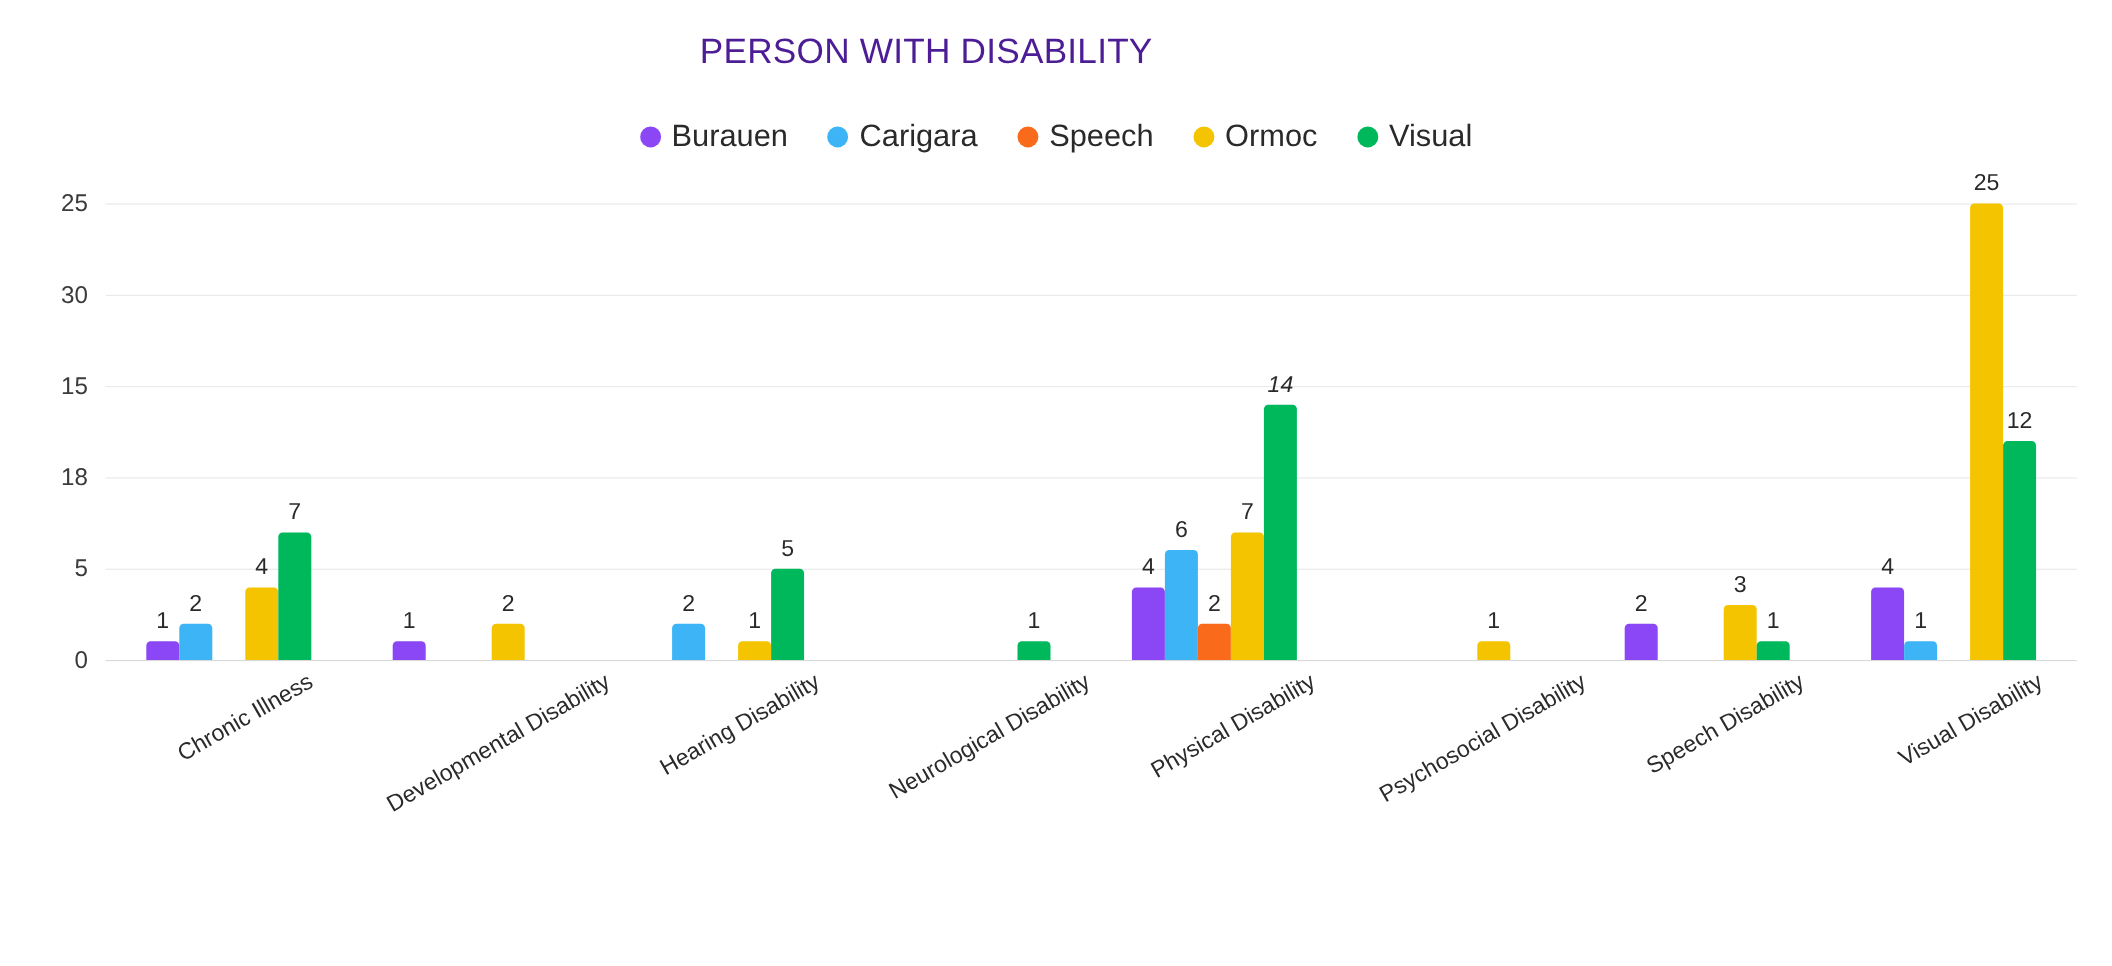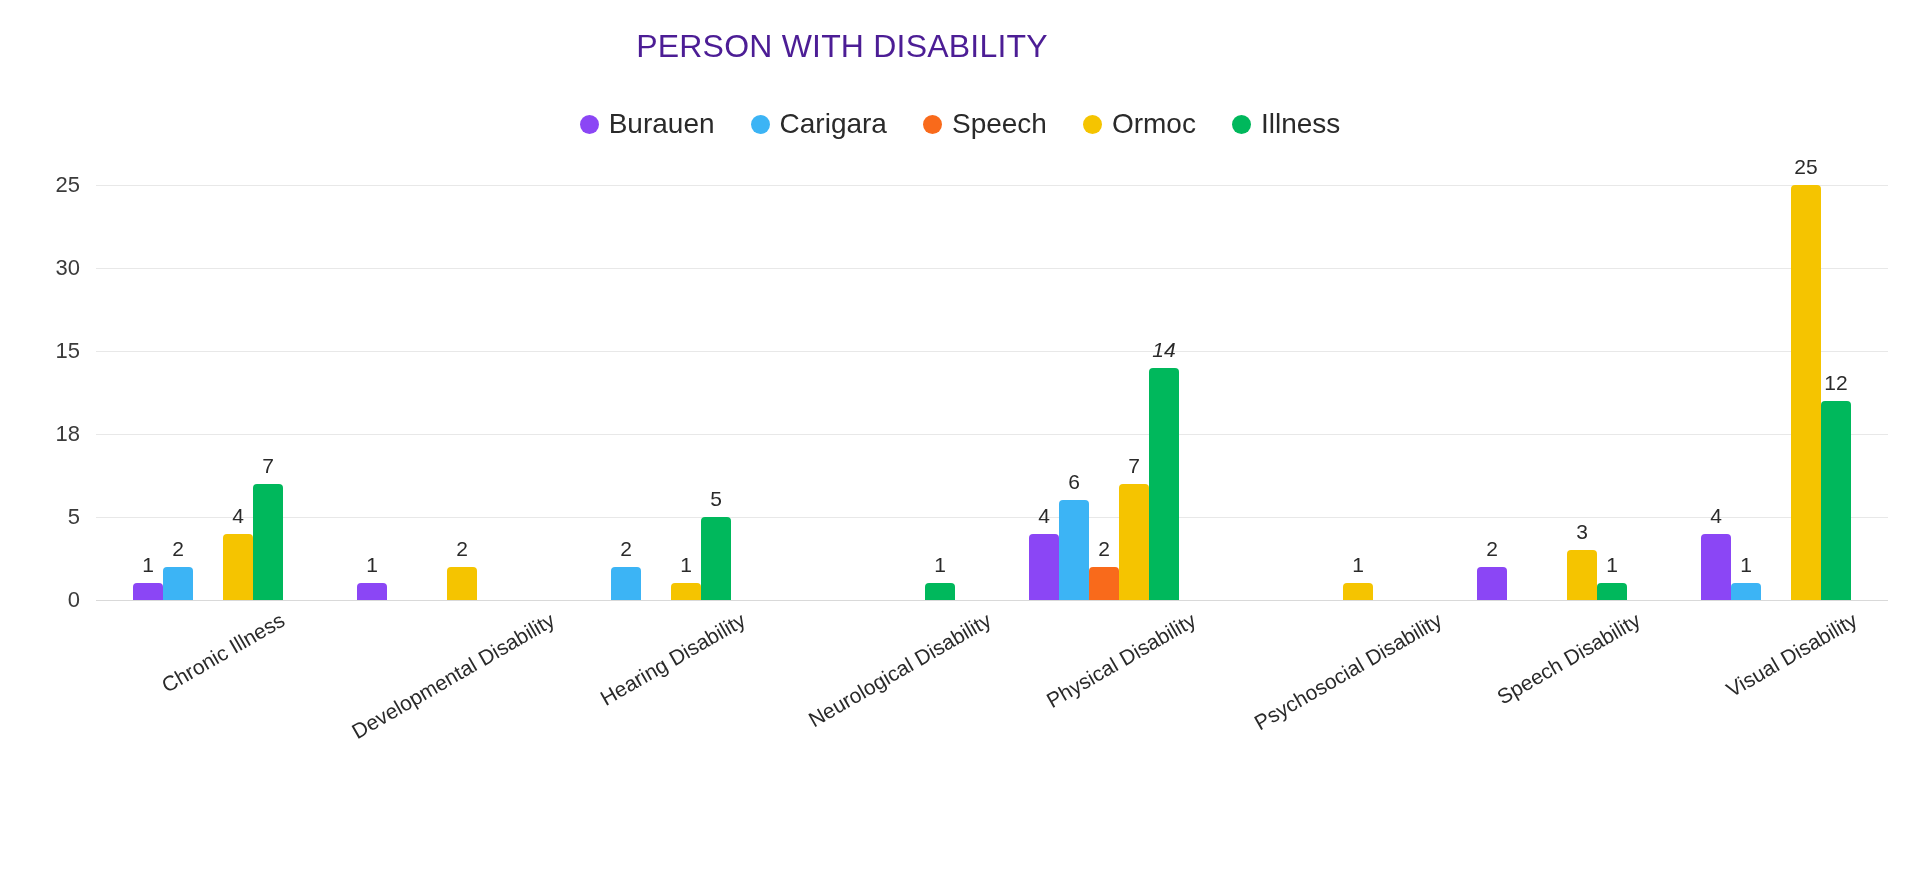--- a/index.html
+++ b/index.html
@@ -163,21 +163,21 @@
       <div class="legend-item">
         <span class="legend-swatch" style="background: rgb(249, 106, 27);"></span>
         <span class="legend-label">Speech</span>
       </div>
       <div class="legend-item">
         <span class="legend-swatch" style="background: rgb(245, 196, 0);"></span>
         <span class="legend-label">Ormoc</span>
       </div>
       <div class="legend-item">
         <span class="legend-swatch" style="background: rgb(0, 184, 92);"></span>
-        <span class="legend-label">Illness</span>
+        <span class="legend-label">Visual</span>
       </div>
     </div>
 
   <div id="plot-area">
     <div id="gridlines">
         <div class="gridline axis-base" style="top: 440px;">
           <span class="ytick">0</span>
         </div>
         <div class="gridline" style="top: 356.981px;">
           <span class="ytick">5</span>

